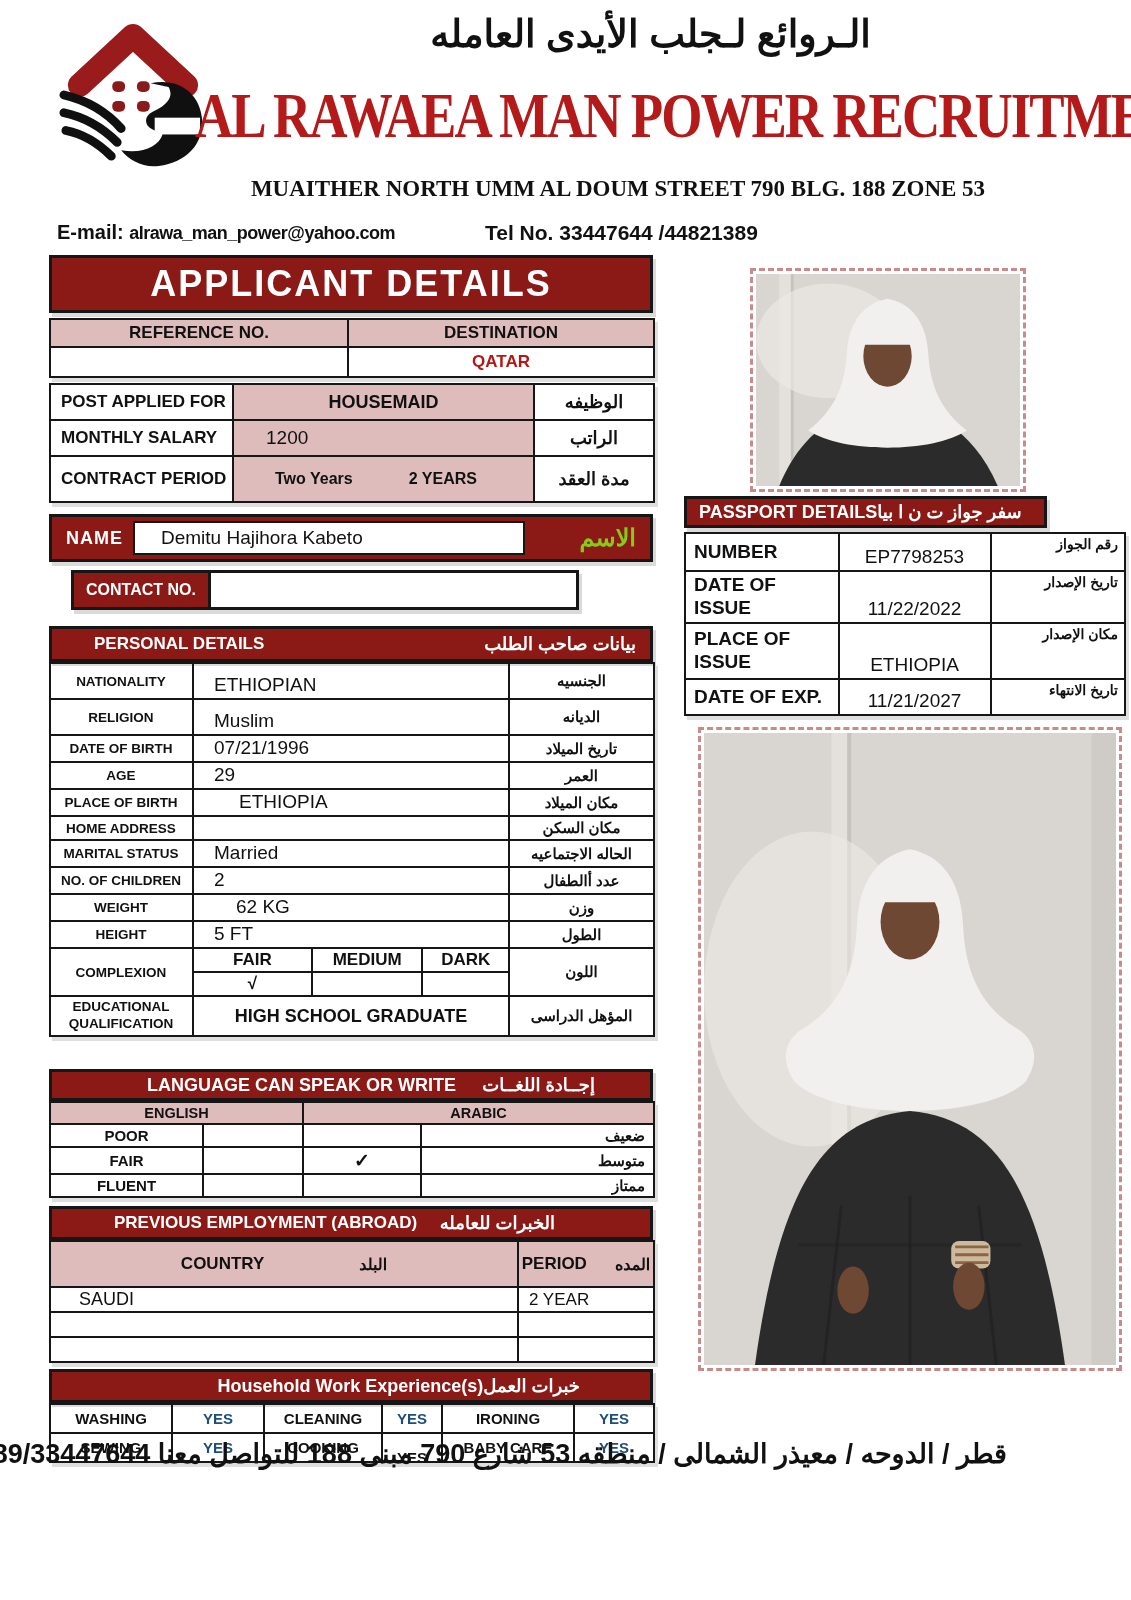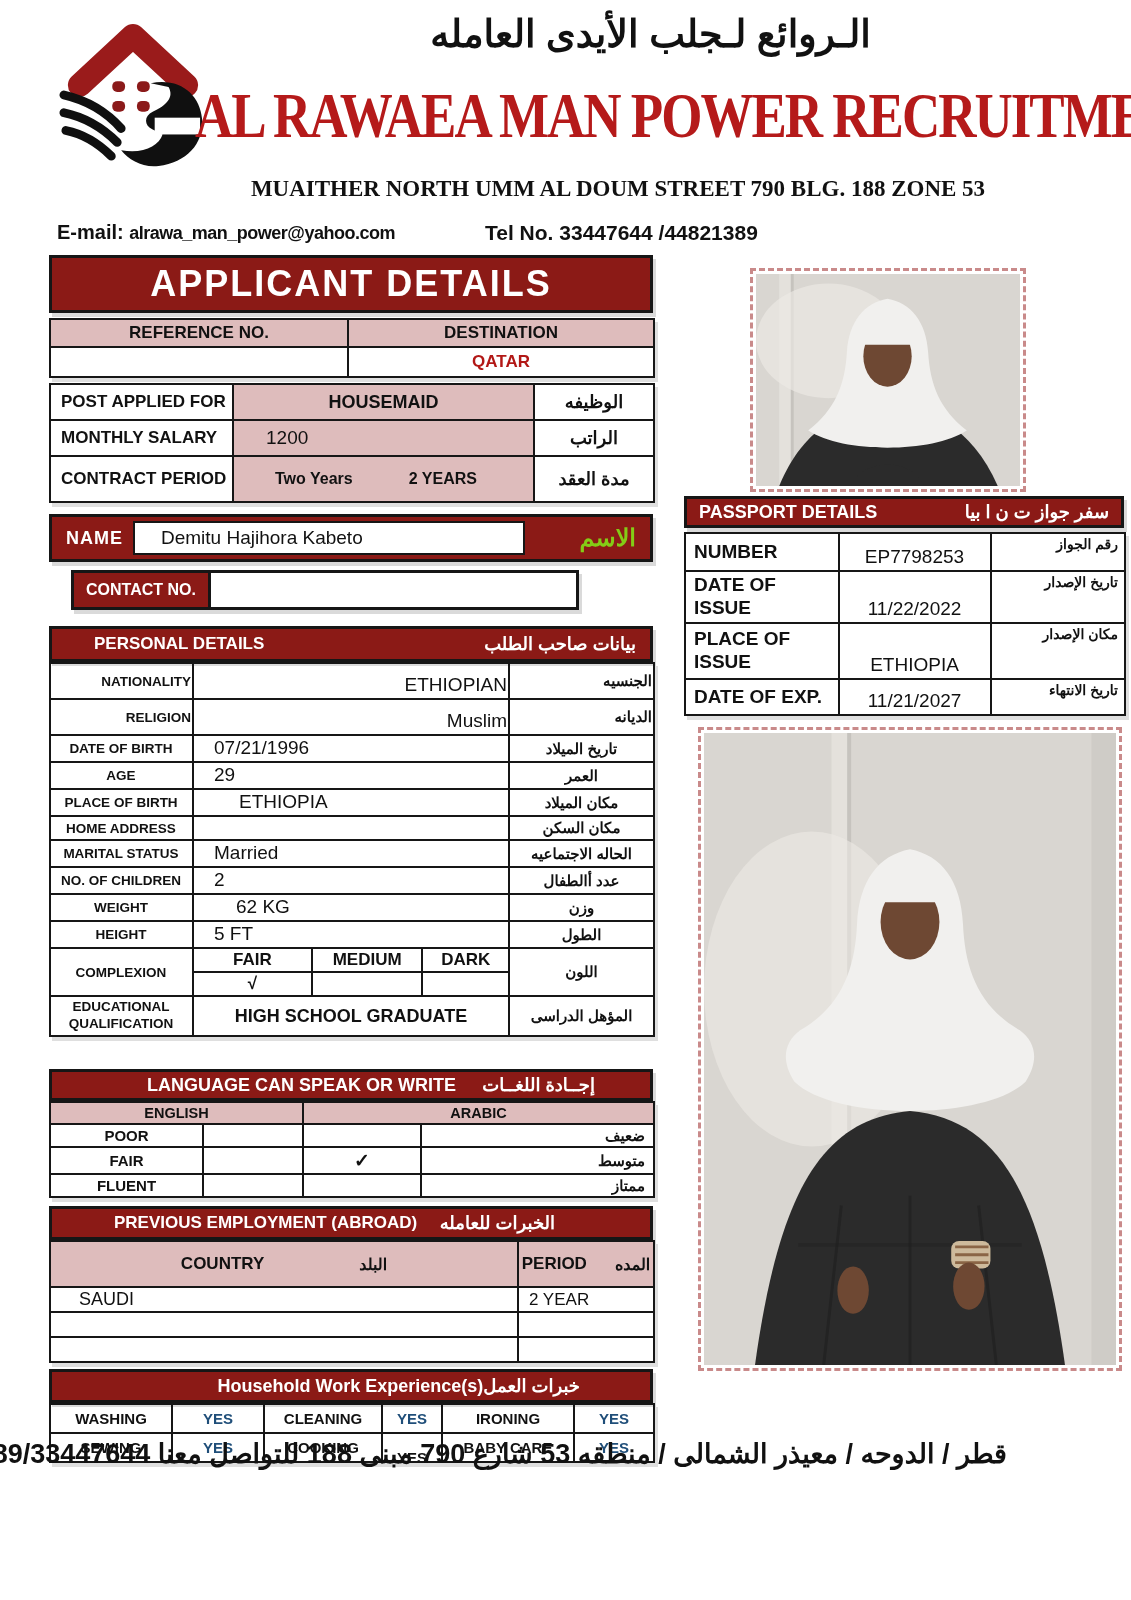--- a/index.html
+++ b/index.html
@@ -60,21 +60,21 @@
   .contact-bar{margin-top:8px;margin-left:22px;width:508px;height:40px;border:3px solid #161616;
     box-sizing:border-box;display:flex;box-shadow:3px 4px 0 rgba(150,150,150,.35);}
   .contact-bar .ct-lbl{background:#8B1A16;color:#fff;font-weight:bold;font-size:16px;
     display:flex;align-items:center;padding:0 12px;}
   .contact-input{flex:1;background:#fff;border-left:3px solid #161616;}
 
   
   .sec-personal{margin-top:16px;}
   .t-pers .lbl{font-size:13.5px;text-align:center;padding-left:0;}
   .t-pers td{height:24px;}
-  .t-pers .tall td,.t-pers tr.tall td{height:36px;text-align:right;}
+  .t-pers .tall td,.t-pers tr.tall td{height:36px;}
   .t-pers .val{vertical-align:bottom;padding-bottom:2px;}
   .t-pers .arc{font-size:15px;}
   .inner-tbl{box-shadow:none;width:100%;}
   .inner-tbl td{border:2px solid #161616;text-align:center;font-weight:bold;font-size:17px;height:23px;}
   .inner-tbl tr:first-child td{border-top:none;}
   .inner-tbl tr:last-child td{border-bottom:none;}
   .inner-tbl td:first-child{border-left:none;}
   .inner-tbl td:last-child{border-right:none;}
   .edu-lbl{font-size:13.5px;line-height:1.25;}
   .edu-val{font-weight:bold;font-size:18px;text-align:center;height:40px;vertical-align:middle;}
@@ -109,21 +109,21 @@
   
   .photo-frame{border:3px dashed #C98A8A;padding:3px;box-sizing:border-box;background:#fff;}
   .photo1{margin-left:66px;margin-top:13px;width:276px;height:224px;}
   .photo2{margin-left:14px;margin-top:11px;width:424px;height:644px;}
   .photo-frame svg{display:block;width:100%;height:100%;}
 
   .t-pass{width:440px;margin-top:4px;}
   .t-pass .lbl{font-size:19px;line-height:1.2;padding-left:8px;vertical-align:middle;}
   .t-pass .val{font-size:19px;text-align:center;vertical-align:bottom;padding-left:0;padding-bottom:2px;}
   .t-pass .arc{font-size:14px;text-align:right;vertical-align:top;padding-right:6px;padding-top:2px;}
-  .banner-pass{width:440px;height:32px;justify-content:space-between;font-size:18px;padding:4px 12px;}
+  .banner-pass{width:363px;height:32px;justify-content:flex-start;font-size:18px;padding:4px 12px;}
   .r-num td{height:38px;}
   .r-doi td{height:52px;}
   .r-poi td{height:56px;}
   .r-exp td{height:36px;}
 
   .remark-box{margin-left:28px;margin-top:14px;width:412px;border:3px solid #161616;
     box-sizing:border-box;background:#fff;padding:6px 12px 8px 12px;
     box-shadow:3px 4px 0 rgba(150,150,150,.30);}
   .remark-title{text-align:center;margin-bottom:2px;}
   .remark-title span{background:#C00000;color:#fff;font-weight:bold;font-size:16px;padding:1px 4px;}

